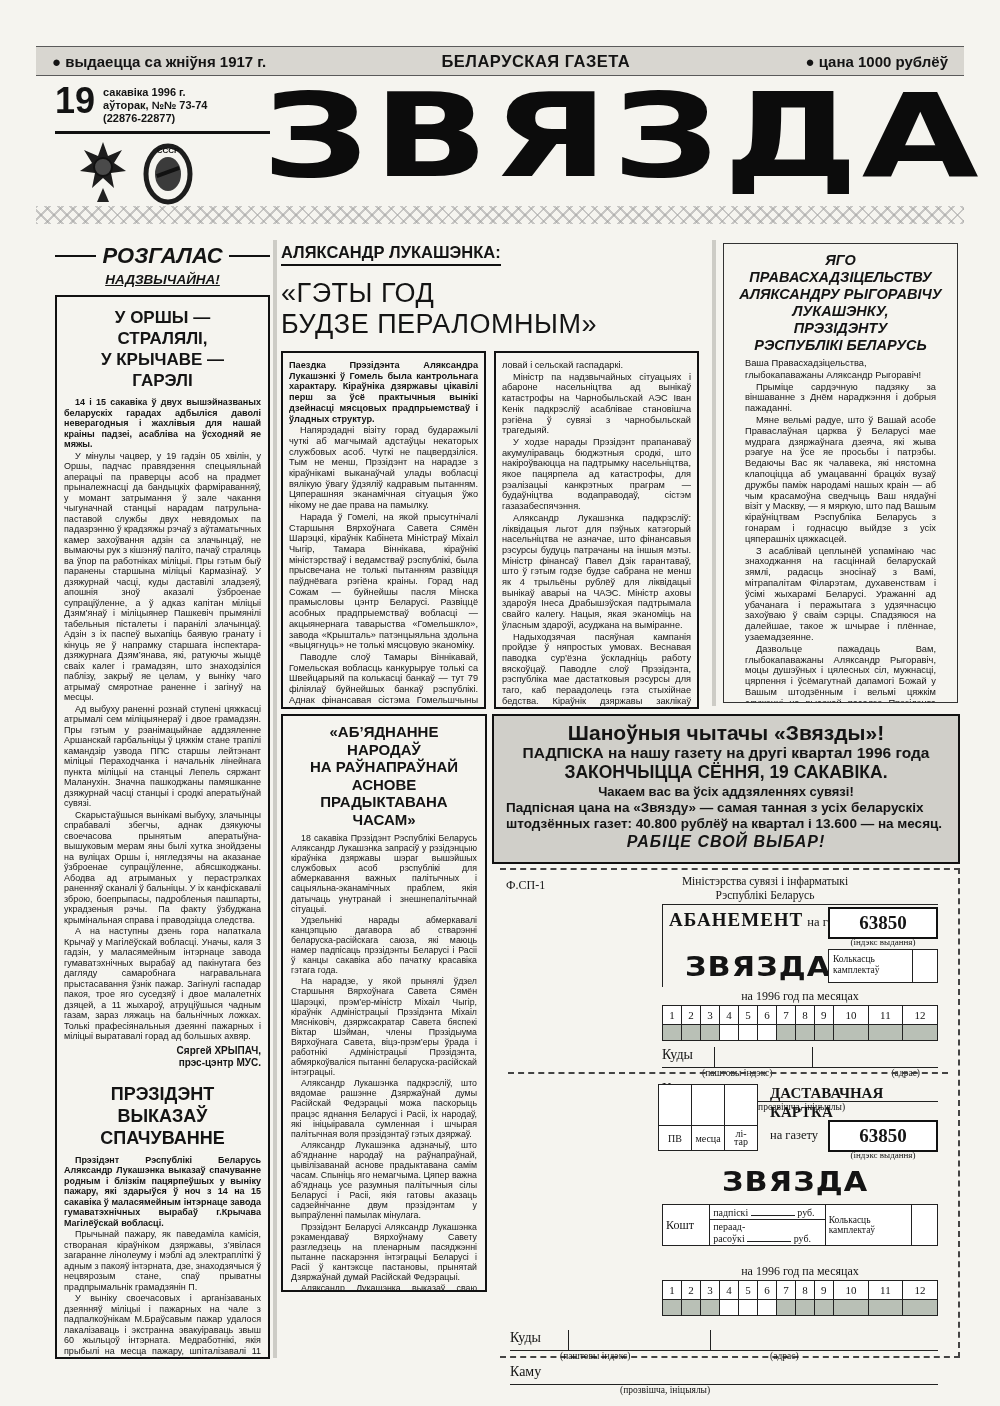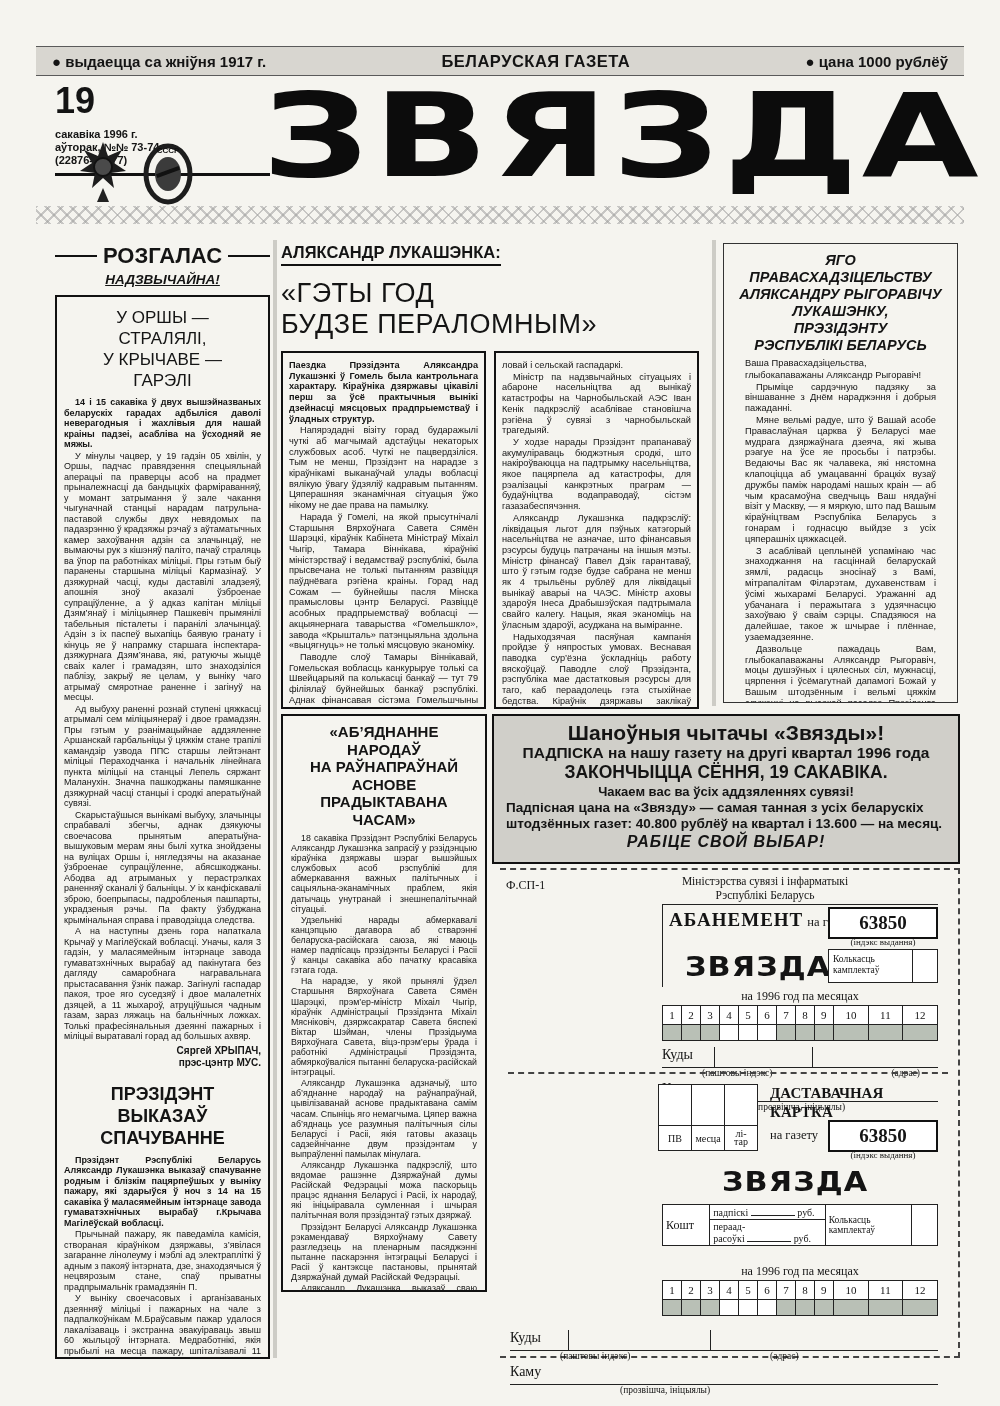--- a/index.html
+++ b/index.html
@@ -10,40 +10,40 @@
 
   
   .topbar{left:36px;top:46px;width:928px;height:30px;background:#d8d6d0;
           border-top:1px solid #5a5a5a;border-bottom:1px solid #5a5a5a;
           display:flex;align-items:center;justify-content:space-between;padding:0 16px;box-sizing:border-box;
           font-weight:bold;font-size:15px;text-align:right;}
   .topbar .mid{font-size:16.5px;letter-spacing:.5px;}
 
   
   .dateblock{left:55px;top:84px;width:215px;}
-  .daterow{display:flex;align-items:flex-start;gap:8px;border-bottom:3px solid #111;padding-bottom:6px;flex-direction:column;}
+  .daterow{display:flex;align-items:flex-start;gap:8px;border-bottom:3px solid #111;padding-bottom:6px;}
   .daynum{font-size:36px;font-weight:bold;line-height:34px;}
   .datelines{font-size:11px;font-weight:bold;line-height:13px;padding-top:2px;}
   .medals{left:80px;top:140px;display:flex;gap:16px;align-items:flex-start;}
   .logo{left:262px;top:74px;width:700px;height:130px;font-weight:900;font-size:118px;line-height:124px;
         letter-spacing:3px;transform:scale(1.28,.98);transform-origin:left center;color:#0c0c0c;
         font-family:"DejaVu Sans",sans-serif;white-space:nowrap;}
   .ornament{left:36px;top:206px;width:928px;height:18px;opacity:.8;
      background:
        repeating-linear-gradient(45deg, rgba(140,140,140,.55) 0 2px, transparent 2px 9px),
        repeating-linear-gradient(135deg, rgba(140,140,140,.55) 0 2px, transparent 2px 9px);}
   .vrule{background:#cdccc6;width:4px;}
 
   
   .leftcol{left:55px;top:243px;width:215px;}
-  .rozgalas{display:flex;align-items:center;gap:6px;font-weight:bold;font-size:22px;}
+  .rozgalas{display:flex;align-items:center;gap:6px;font-style:italic;font-weight:bold;font-size:22px;}
   .rozgalas:before,.rozgalas:after{content:"";flex:1;border-top:2px solid #111;}
   .nadz{text-align:center;font-style:italic;font-weight:bold;font-size:13.5px;text-decoration:underline;margin-top:3px;}
   .leftbox{margin-top:8px;border:2px solid #111;padding:8px 7px;height:1044px;overflow:hidden;box-sizing:content-box;}
-  .lh1{font-size:17px;line-height:21px;font-weight:normal;text-align:center;margin:2px 8px 6px;}
+  .lh1{font-size:17px;line-height:21px;font-weight:bold;text-align:center;margin:2px 8px 6px;}
   .bodytext p{margin:0 0 1px;font-size:9px;line-height:10.5px;text-align:justify;text-indent:11px;}
   .bodytext p.lead{font-weight:bold;}
   .sig{text-align:right;font-weight:bold;font-size:10px;line-height:12px;margin-top:3px;}
   .lh2{font-size:18px;line-height:22px;font-weight:bold;text-align:center;margin:14px 0 6px;}
 
   
   .centercol{left:281px;top:243px;width:426px;}
   .kicker{display:inline-block;font-weight:bold;font-size:16.5px;border-bottom:2px solid #111;padding-bottom:2px;}
   .chead{text-align:left;font-weight:normal;font-size:27px;line-height:31px;margin-top:12px;letter-spacing:.5px;}
   .ccols{display:flex;gap:8px;margin-top:11px;}
@@ -224,22 +224,22 @@
       <div>«АБ’ЯДНАННЕ</div>
         <div>НАРОДАЎ</div>
         <div>НА РАЎНАПРАЎНАЙ</div>
       <div>АСНОВЕ</div>
         <div>ПРАДЫКТАВАНА</div>
         <div>ЧАСАМ»</div>
     </div>
     <p>18 сакавіка Прэзідэнт Рэспублікі Беларусь Аляксандр Лукашэнка запрасіў у рэзідэнцыю кіраўніка дзяржавы шэраг вышэйшых службовых асоб рэспублікі для абмеркавання важных палітычных і сацыяльна-эканамічных праблем, якія датычаць унутранай і знешнепалітычнай сітуацыі.</p>
     <p>Удзельнікі нарады абмеркавалі канцэпцыю дагавора аб стварэнні беларуска-расійскага саюза, які маюць намер падпісаць прэзідэнты Беларусі і Расіі ў канцы сакавіка або пачатку красавіка гэтага года.</p>
     <p>На нарадзе, у якой прынялі ўдзел Старшыня Вярхоўнага Савета Сямён Шарэцкі, прэм’ер-міністр Міхаіл Чыгір, кіраўнік Адміністрацыі Прэзідэнта Міхаіл Мясніковіч, дзяржсакратар Савета бяспекі Віктар Шэйман, члены Прэзідыума Вярхоўнага Савета, віцэ-прэм’еры ўрада і работнікі Адміністрацыі Прэзідэнта, абмяркоўваліся пытанні беларуска-расійскай інтэграцыі.</p>
+    <p>Аляксандр Лукашэнка падкрэсліў, што вядомае рашэнне Дзяржаўнай думы Расійскай Федэрацыі можа паскорыць працэс яднання Беларусі і Расіі, іх народаў, які ініцыіравала сумленная і шчырая палітычная воля прэзідэнтаў гэтых дзяржаў.</p>
     <p>Аляксандр Лукашэнка адзначыў, што аб’яднанне народаў на раўнапраўнай, цывілізаванай аснове прадыктавана самім часам. Спыніць яго немагчыма. Цяпер важна аб’яднаць усе разумныя палітычныя сілы Беларусі і Расіі, якія гатовы аказаць садзейнічанне двум прэзідэнтам у выпраўленні памылак мінулага.</p>
-    <p>Аляксандр Лукашэнка падкрэсліў, што вядомае рашэнне Дзяржаўнай думы Расійскай Федэрацыі можа паскорыць працэс яднання Беларусі і Расіі, іх народаў, які ініцыіравала сумленная і шчырая палітычная воля прэзідэнтаў гэтых дзяржаў.</p>
     <p>Прэзідэнт Беларусі Аляксандр Лукашэнка рэкамендаваў Вярхоўнаму Савету разгледзець на пленарным пасяджэнні пытанне паскарэння інтэграцыі Беларусі і Расіі ў кантэксце пастановы, прынятай Дзяржаўнай думай Расійскай Федэрацыі.</p>
     <p>Аляксандр Лукашэнка выказаў сваю гатоўнасць прыняць удзел у пасяджэнні Вярхоўнага Савета, калі беларускі парламент падтрымае прапанову Прэзідэнта, паведамілі ў Адміністрацыі Прэзідэнта Рэспублікі Беларусь.</p>
   </div>
 
   <div class="abs letter">
     <div class="lethead">
       <div>ЯГО</div>
         <div>ПРАВАСХАДЗІЦЕЛЬСТВУ</div>
         <div>АЛЯКСАНДРУ РЫГОРАВІЧУ</div>
       <div>ЛУКАШЭНКУ,</div>

